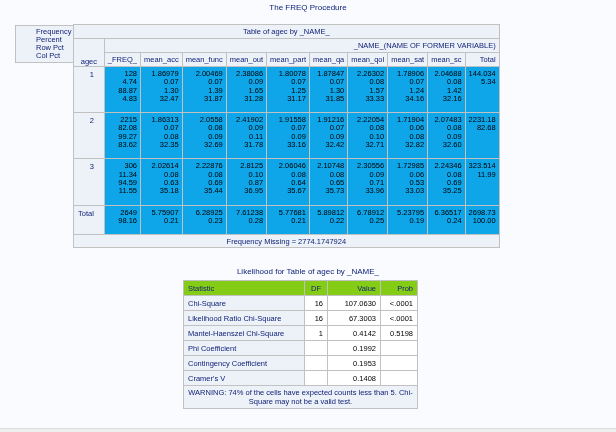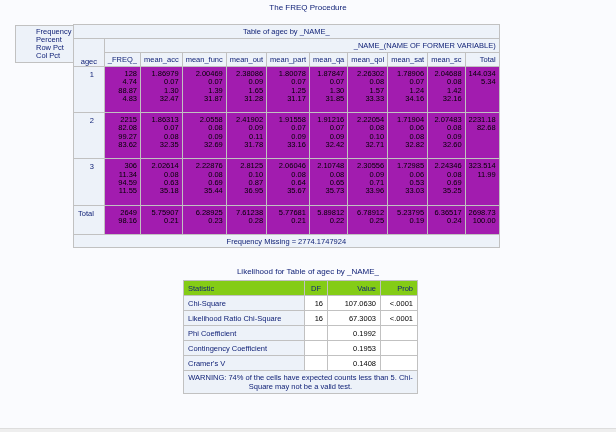--- a/index.html
+++ b/index.html
@@ -16,21 +16,21 @@
   }
   .legend-box {
     position:absolute; left:15px; top:25px; width:46px;
     background:#edf2f9; border:1px solid #c1c1c1; padding:2px 20px;
     color:#112277; font-size:7.5px; line-height:8px;
   }
   table { border-collapse:collapse; }
   td, th { font-weight:normal; }
   .xtab {
     position:absolute; left:73px; top:24px;
-    background:#a21caf; border:1px solid #c1c1c1;
+    background:#0ea5e9; border:1px solid #c1c1c1;
   }
   .xtab th, .xtab td { border:1px solid #c1c1c1; padding:0 3px; }
   .xtab th { background:#edf2f9; color:#112277; height:13px; }
   .xtab td.num { text-align:right; vertical-align:top; line-height:8.3px; padding-top:3px; padding-bottom:9px; color:#000; }
   .xtab td.rowhead { background:#edf2f9; color:#112277; vertical-align:top; text-align:right; padding-top:3px; padding-right:10px; }
   .xtab td.rowhead.total { text-align:left; padding-left:4px; }
   .xtab th.colhead { text-align:center; }
   .xtab th.colhead.right { text-align:right; }
   .xtab td.footer { background:#edf2f9; color:#112277; text-align:center; height:12px; }
   .stat-title {
@@ -338,20 +338,26 @@
         <td class="v">107.0630</td>
         <td class="v">&lt;.0001</td>
       </tr>
       <tr>
         <td class="rh">Likelihood Ratio Chi-Square</td>
         <td class="v">16</td>
         <td class="v">67.3003</td>
         <td class="v">&lt;.0001</td>
       </tr>
       <tr>
+        <td class="rh">Mantel-Haenszel Chi-Square</td>
+        <td class="v">1</td>
+        <td class="v">0.4142</td>
+        <td class="v">0.5198</td>
+      </tr>
+      <tr>
         <td class="rh">Phi Coefficient</td>
         <td class="v"></td>
         <td class="v">0.1992</td>
         <td class="v"></td>
       </tr>
       <tr>
         <td class="rh">Contingency Coefficient</td>
         <td class="v"></td>
         <td class="v">0.1953</td>
         <td class="v"></td>

